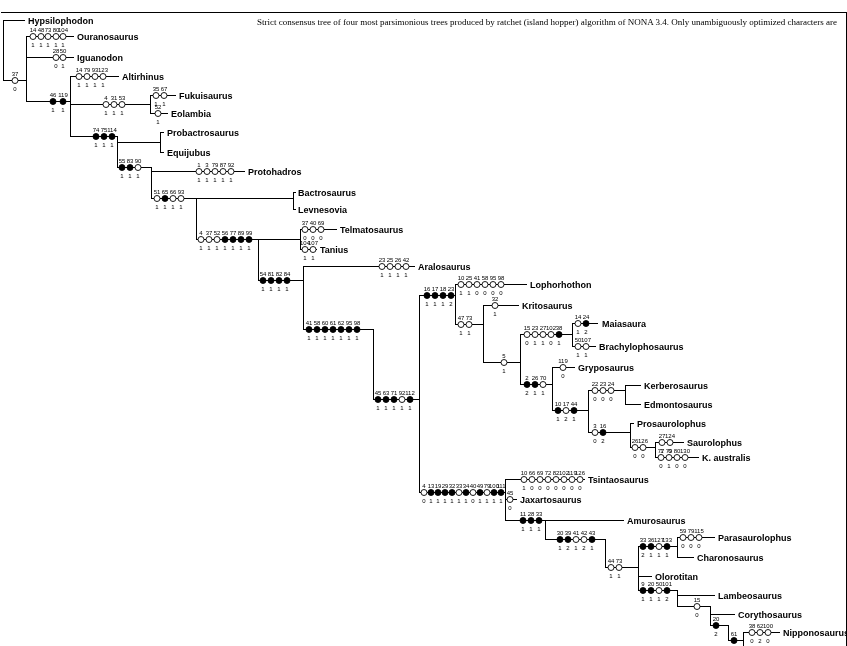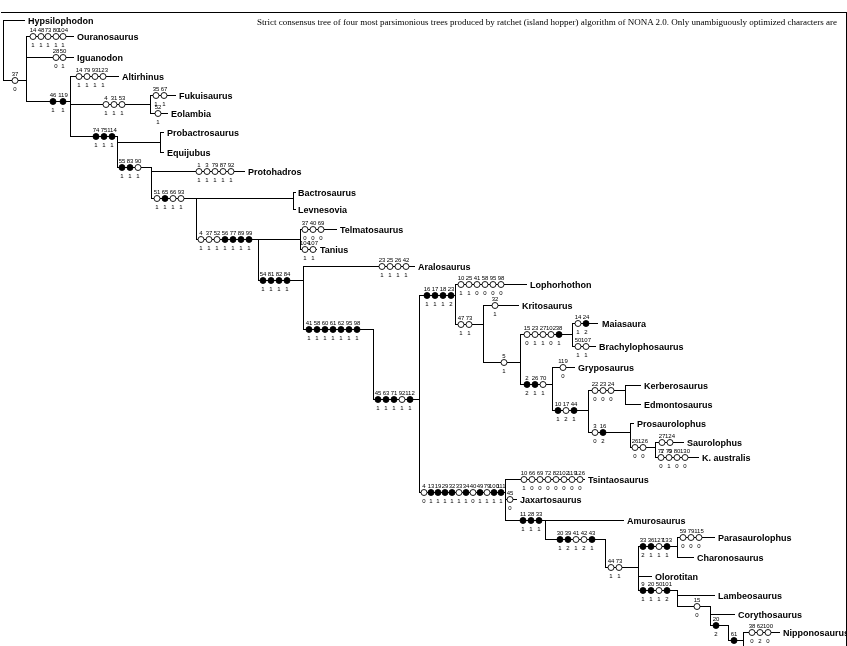--- a/index.html
+++ b/index.html
@@ -743,15 +743,15 @@
         <text x="768" y="615.5" text-anchor="middle" class="charnum">100</text>
         <text x="768" y="630.5" text-anchor="middle" class="charnum">0</text>
         <text x="783" y="623.5" class="taxon">Nipponosaurus</text>
       </g>
       <g>
         <line x1="743" y1="639.5" x2="752" y2="639.5" stroke="#000000" stroke-width="1" shape-rendering="crispEdges"></line>
         <text x="755" y="642.5" class="taxon">Hypacrosaurus</text>
       </g>
     </svg>
   <div class="caption">
-    <div>Strict consensus tree of four most parsimonious trees produced by ratchet (island hopper) algorithm of NONA 2.0. Only unambiguously optimized characters are</div>
+    <div>Strict consensus tree of four most parsimonious trees produced by ratchet (island hopper) algorithm of NONA 3.4. Only unambiguously optimized characters are</div>
   </div>
 </div>
 
 </body></html>

